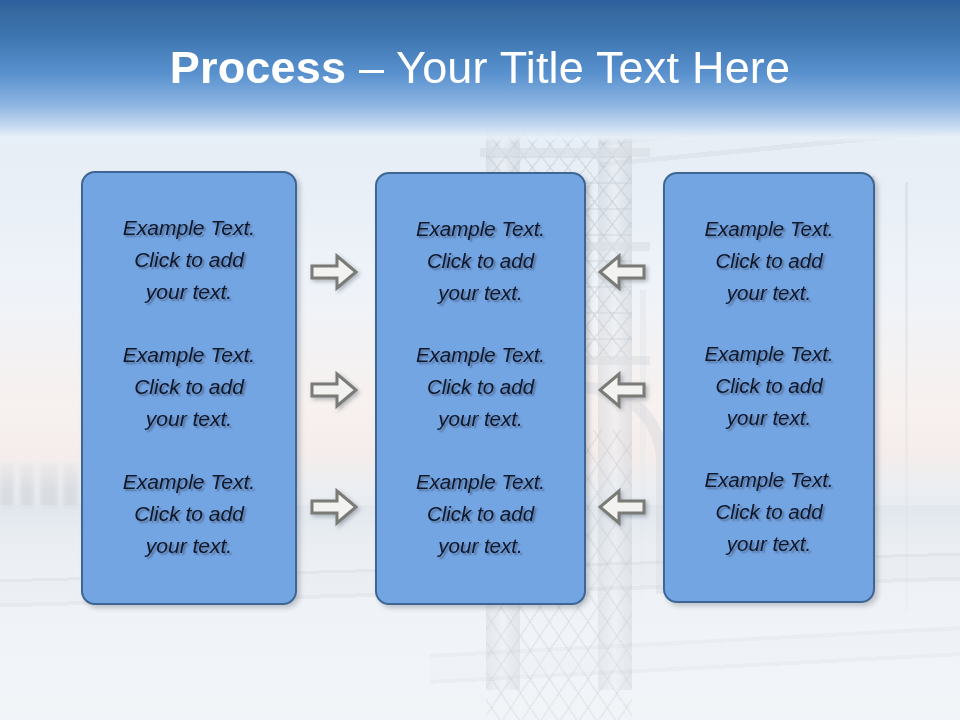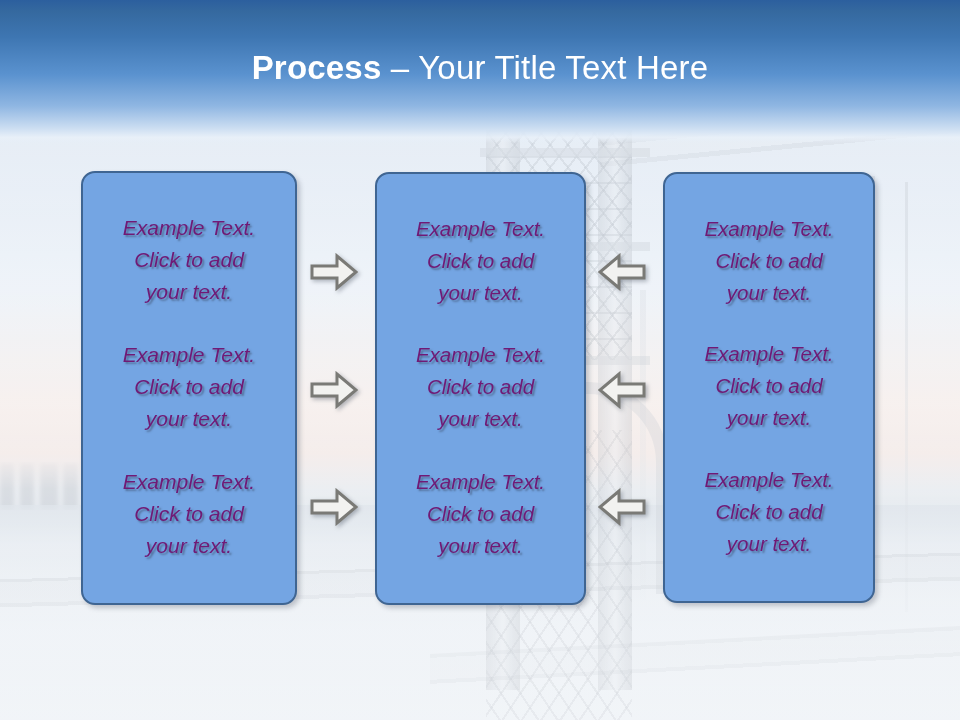--- a/index.html
+++ b/index.html
@@ -202,21 +202,21 @@
       #8fb6e2 74%,
       #c9dcf1 89%,
       rgba(232,240,249,.85) 96%,
       rgba(236,242,250,0) 100%);
   }
   .title {
     position: absolute;
     left: 0; right: 0; top: 48px;
     text-align: center;
     color: #ffffff;
-    font-size: 33px;
+    font-size: 45px;
     line-height: 40px;
     letter-spacing: .2px;
     white-space: nowrap;
   }
   .title .strong { font-weight: bold; }
   .title .rest   { font-weight: normal; }
 
   
   .pbox {
     position: absolute;
@@ -231,21 +231,21 @@
     align-items: center;
     padding: 24px 10px 26px;
   }
   #box1 { left: 81px;  top: 171px; width: 216px; height: 434px; }
   #box2 { left: 375px; top: 172px; width: 211px; height: 433px; }
   #box3 { left: 663px; top: 172px; width: 212px; height: 431px; }
 
   .ptext {
     width: 100%;
     text-align: center;
-    color: #701a75;
+    color: #0f172a;
     font-style: italic;
     font-size: 21px;
     line-height: 32px;
     text-shadow: 2px 2px 2px rgba(55,70,95,.55);
     white-space: pre-line;
   }
   #box2 .ptext, #box3 .ptext { font-size: 20.5px; }
 
   
   .arrow { position: absolute; }

